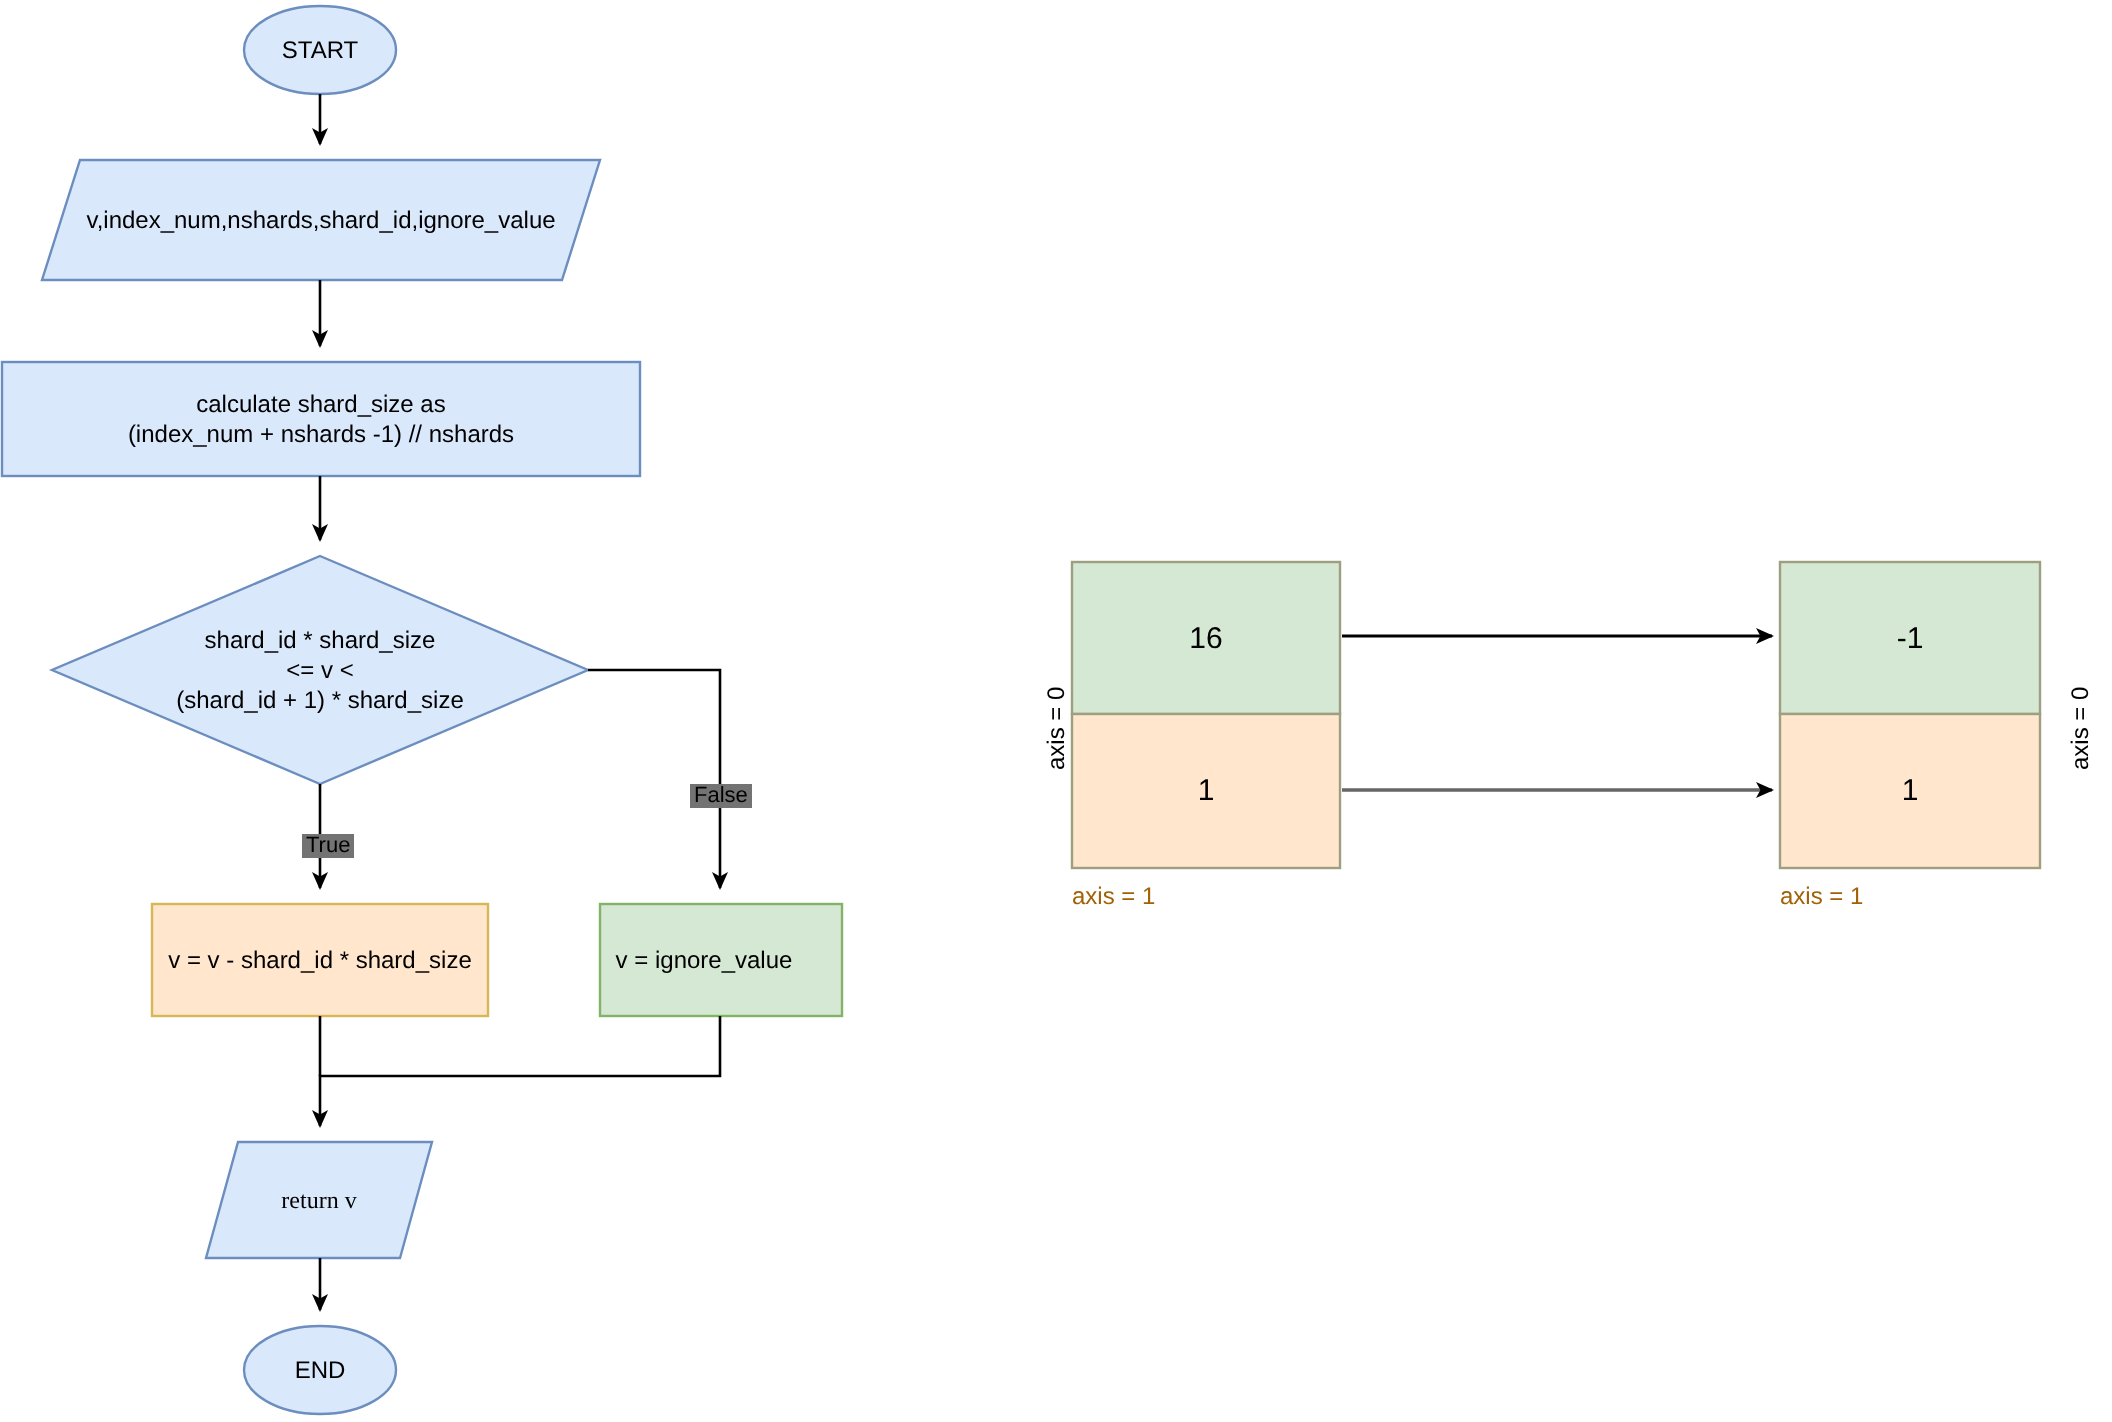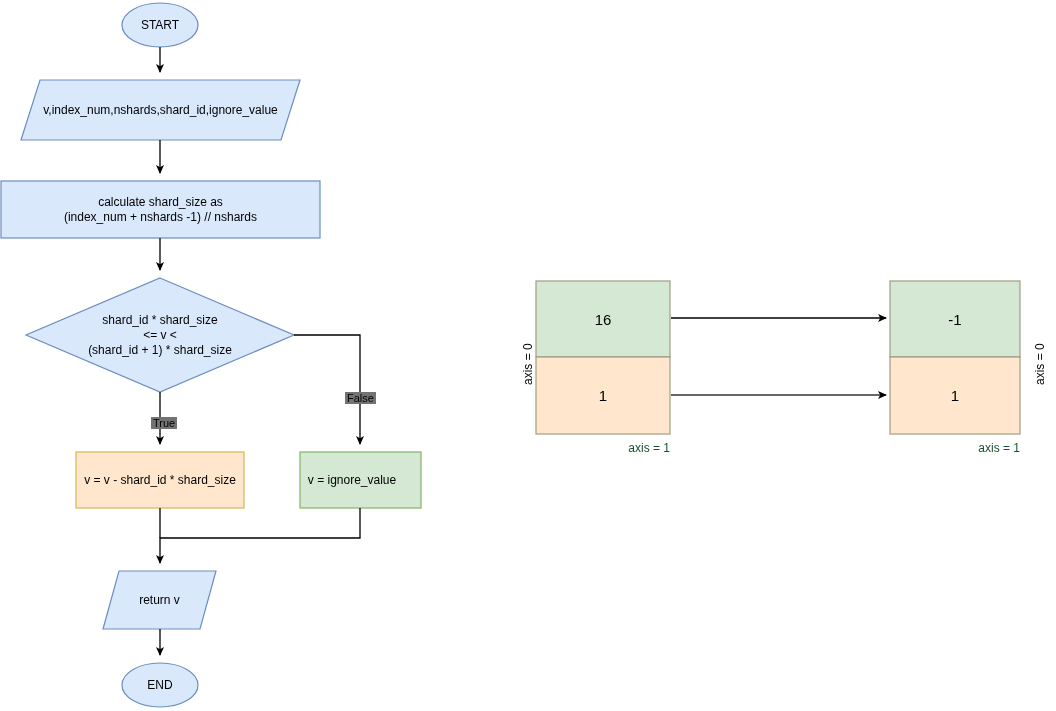--- a/index.html
+++ b/index.html
@@ -40,23 +40,23 @@
     font-size: 11px;
     color: #000000;
     background: #737373;
     padding: 0 2px;
     white-space: nowrap;
   }
   .axis-label-h {
     position: absolute;
     font-family: "Liberation Sans", sans-serif;
     font-size: 12px;
-    color: #14532d;
+    color: #a16207;
     white-space: nowrap;
-    text-align: right;
+    text-align: left;
   }
   .axis-label-v {
     position: absolute;
     font-family: "Liberation Sans", sans-serif;
     font-size: 12px;
     color: #000000;
     white-space: nowrap;
     transform-origin: 0 0;
   }
   .cell-value {
@@ -132,21 +132,21 @@
 (index_num + nshards -1) // nshards</div>
 
 <div class="node-label" style="left:40px; top:305px; width:240px; height:60px;">shard_id * shard_size
 &lt;= v &lt;
 (shard_id + 1) * shard_size</div>
 
 <div class="node-label" style="left:76px; top:452px; width:168px; height:56px;text-align:right;">v = v - shard_id * shard_size</div>
 
 <div class="node-label" style="left:300px; top:452px; width:104px; height:56px;">v = ignore_value</div>
 
-<div class="node-label" style="left:103px; top:571px; width:113px; height:58px;">return v</div>
+<div class="node-label" style="left:103px; top:571px; width:113px; height:58px;font-family:Liberation Serif, serif;">return v</div>
 
 <div class="node-label" style="left:122px; top:663px; width:76px; height:44px;">END</div>
 
 <div class="edge-label" style="left:151px; top:417px;">True</div>
 
 <div class="edge-label" style="left:345px; top:392px;">False</div>
 
 <div class="cell-value" style="left:536px; top:281px; width:134px; height:76px;">16</div>
 <div class="cell-value" style="left:536px; top:357px; width:134px; height:77px;">1</div>
 

